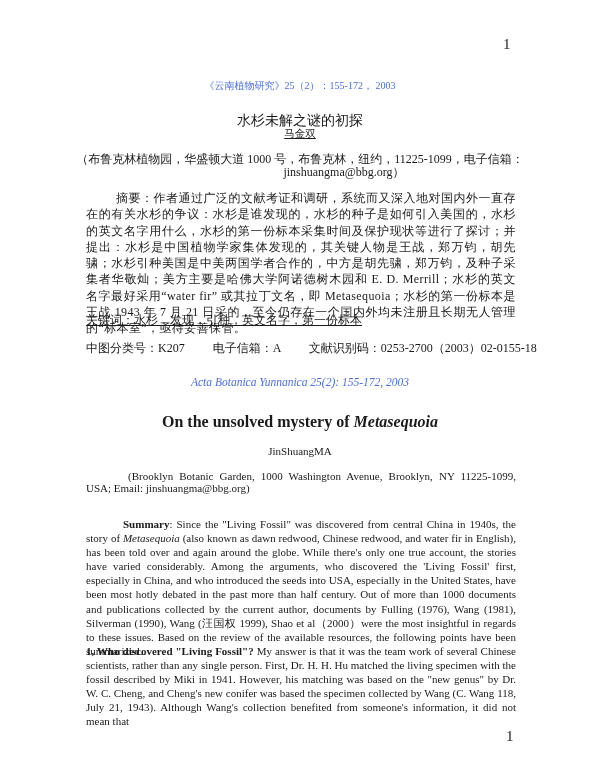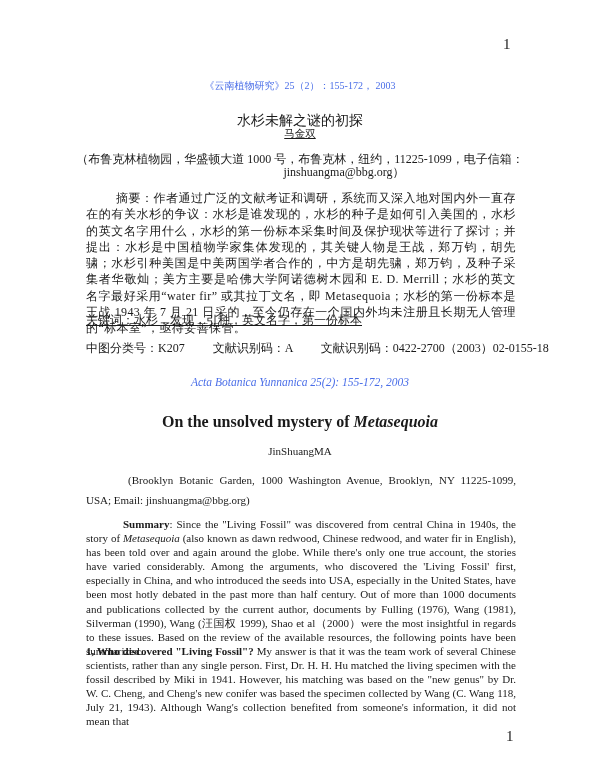--- a/index.html
+++ b/index.html
@@ -27,30 +27,30 @@
 <div class="abs center zh" style="top:152px;">（布鲁克林植物园，华盛顿大道 1000 号，布鲁克林，纽约，11225-1099，电子信箱：</div>
 <div class="abs center zh" style="top:165px;padding-left:44px;">jinshuangma@bbg.org）</div>
 
 <div class="abs zh just indent" style="left:86px; width:430px; top:190px; line-height:16.3px; letter-spacing:0.4px;"><span>摘要：</span><span>作者通过广泛的文献考证和调研，系统而又深入地对国内外一直存在的有关水杉的争议：水杉是谁发现的，水杉的种子是如何引入美国的，水杉的英文名字用什么，水杉的第一份标本采集时间及保护现状等进行了探讨；并提出：水杉是中国植物学家集体发现的，其关键人物是王战，郑万钧，胡先骕；水杉引种美国是中美两国学者合作的，中方是胡先骕，郑万钧，及种子采集者华敬灿；美方主要是哈佛大学阿诺德树木园和 E. D. Merrill；水杉的英文名字最好采用“water fir” 或其拉丁文名，即 Metasequoia；水杉的第一份标本是王战 1943 年 7 月 21 日采的，至今仍存在一个国内外均未注册且长期无人管理的“标本室”，亟待妥善保管。</span></div>
 
 <div class="abs zh" style="left:86px; top:313px;text-decoration:underline;">关键词：水杉，发现，引种，英文名字，第一份标本</div>
 
 <div class="abs zh" style="left:86px; top:341px; white-space:nowrap;">
   <span>中图分类号：K207</span>
   <span style="display:inline-block;width:22px;"></span>
-  <span>文献识别码：A</span>
+  <span>电子信箱：A</span>
   <span style="display:inline-block;width:22px;"></span>
-  <span>文献识别码：0422-2700（2003）02-0155-18</span>
+  <span>文献识别码：0253-2700（2003）02-0155-18</span>
 </div>
 
 <div class="abs center blue" style="top:376px; font-size:11.5px; font-weight:normal; font-style:italic;">Acta Botanica Yunnanica 25(2): 155-172, 2003</div>
 
 <div class="abs center" style="top:413px; font-size:16px; font-weight:bold;"><span>On the unsolved mystery of </span><i>Metasequoia</i></div>
 
 <div class="abs center en" style="top:444px;">JinShuangMA</div>
 
-<div class="abs en just" style="left:86px; width:430px; top:470px; text-indent:42px; line-height:20px;">(Brooklyn Botanic Garden, 1000 Washington Avenue, Brooklyn, NY 11225-1099, USA; Email: jinshuangma@bbg.org)</div>
+<div class="abs en just" style="left:86px; width:430px; top:470px; text-indent:42px; line-height:12px;">(Brooklyn Botanic Garden, 1000 Washington Avenue, Brooklyn, NY 11225-1099, USA; Email: jinshuangma@bbg.org)</div>
 
 <div class="abs en just" style="left:86px; width:430px; top:517px; text-indent:37px; line-height:14.1px;"><b>Summary</b><span>:  Since the "Living Fossil" was discovered from central China in 1940s, the story of </span><i>Metasequoia</i><span> (also known as dawn redwood, Chinese redwood, and water fir in English), has been told over and again around the globe. While there's only one true account, the stories have varied considerably. Among the arguments, who discovered the 'Living Fossil' first, especially in China, and who introduced the seeds into USA, especially in the United States, have been most hotly debated in the past more than half century. Out of more than 1000 documents and publications collected by the current author, documents by Fulling (1976), Wang (1981), Silverman (1990), Wang (汪国权 1999), Shao et al（2000）were the most insightful in regards to these issues. Based on the review of the available resources, the following points have been summarized.</span></div>
 
 <div class="abs en just" style="left:86px; width:430px; top:644px; line-height:14.1px;"><b>1, Who discovered "Living Fossil"?</b><span> My answer is that it was the team work of several Chinese scientists, rather than any single person. First, Dr. H. H. Hu matched the living specimen with the fossil described by Miki in 1941. However, his matching was based on the "new genus" by Dr. W. C. Cheng, and Cheng's new conifer was based the specimen collected by Wang (C. Wang 118, July 21, 1943). Although Wang's collection benefited from someone's information, it did not mean that</span></div>
 
 <div class="abs pnum" style="left:506px; top:728px;">1</div>
 
 </body></html>

